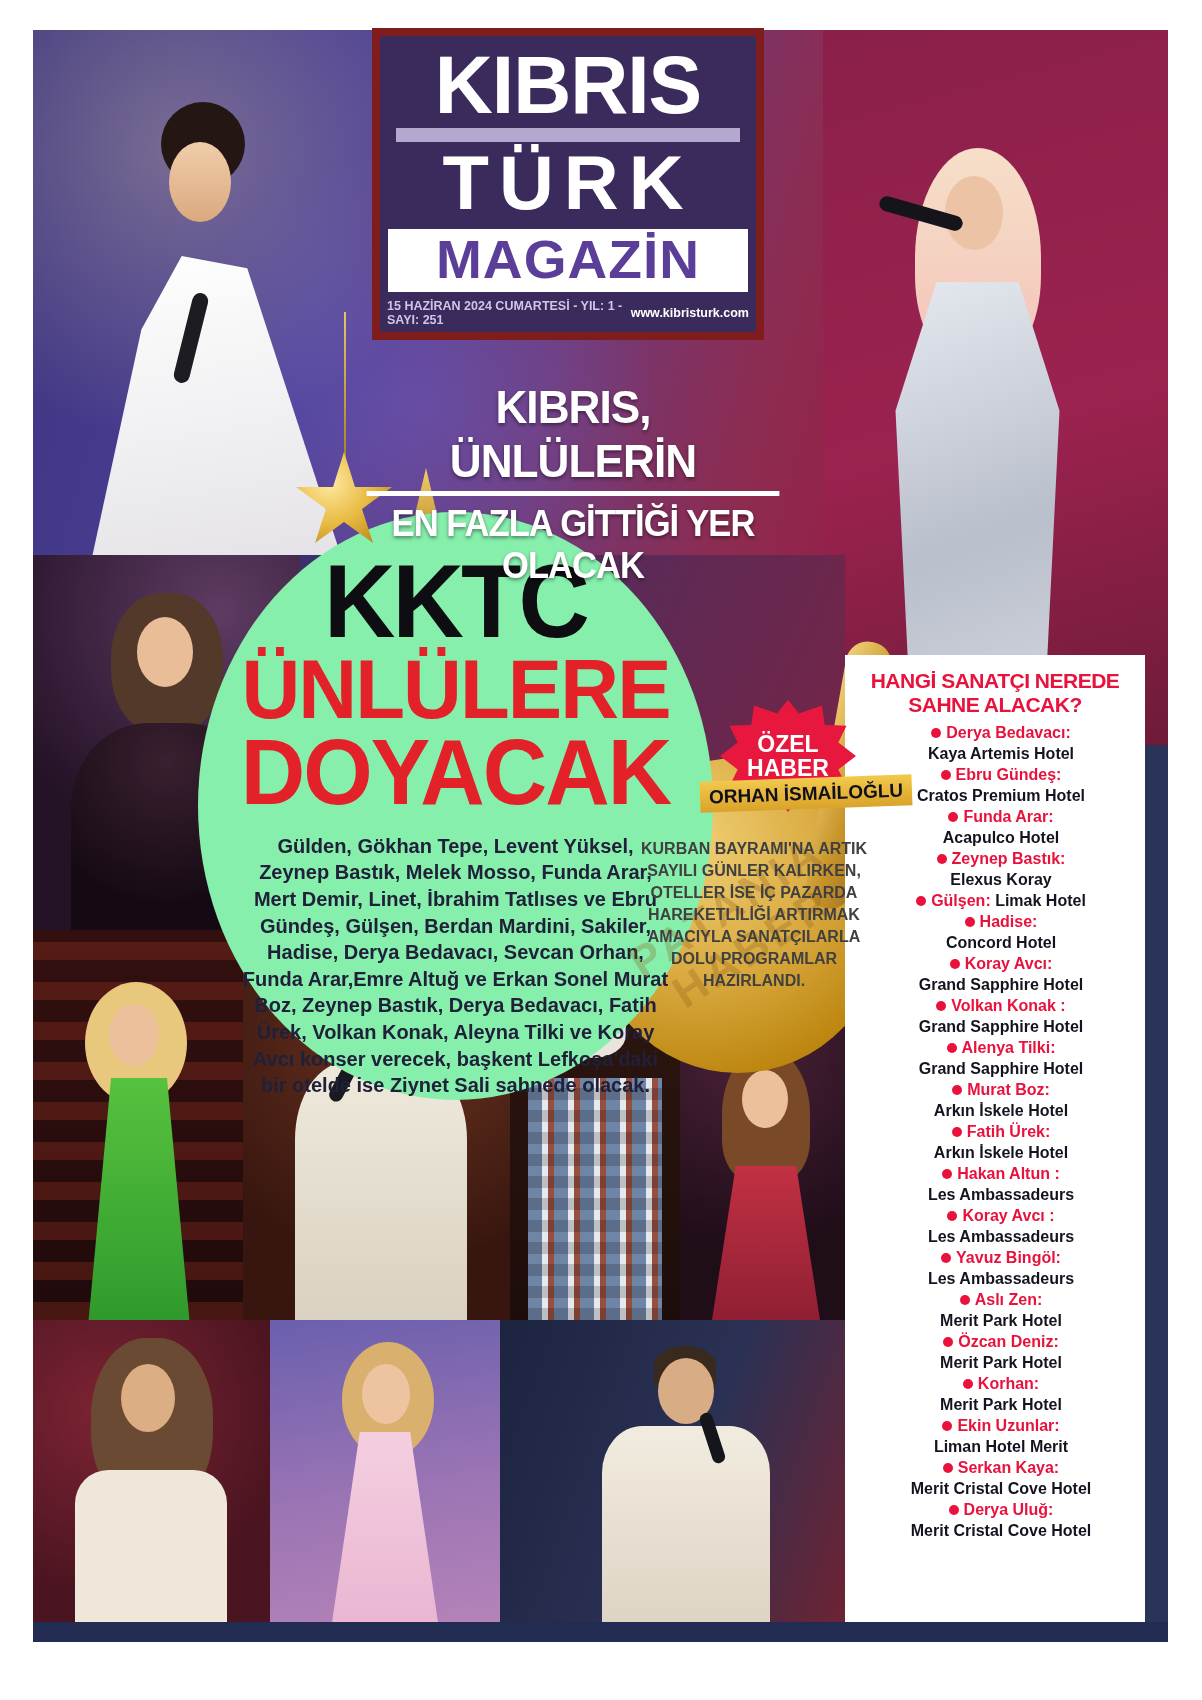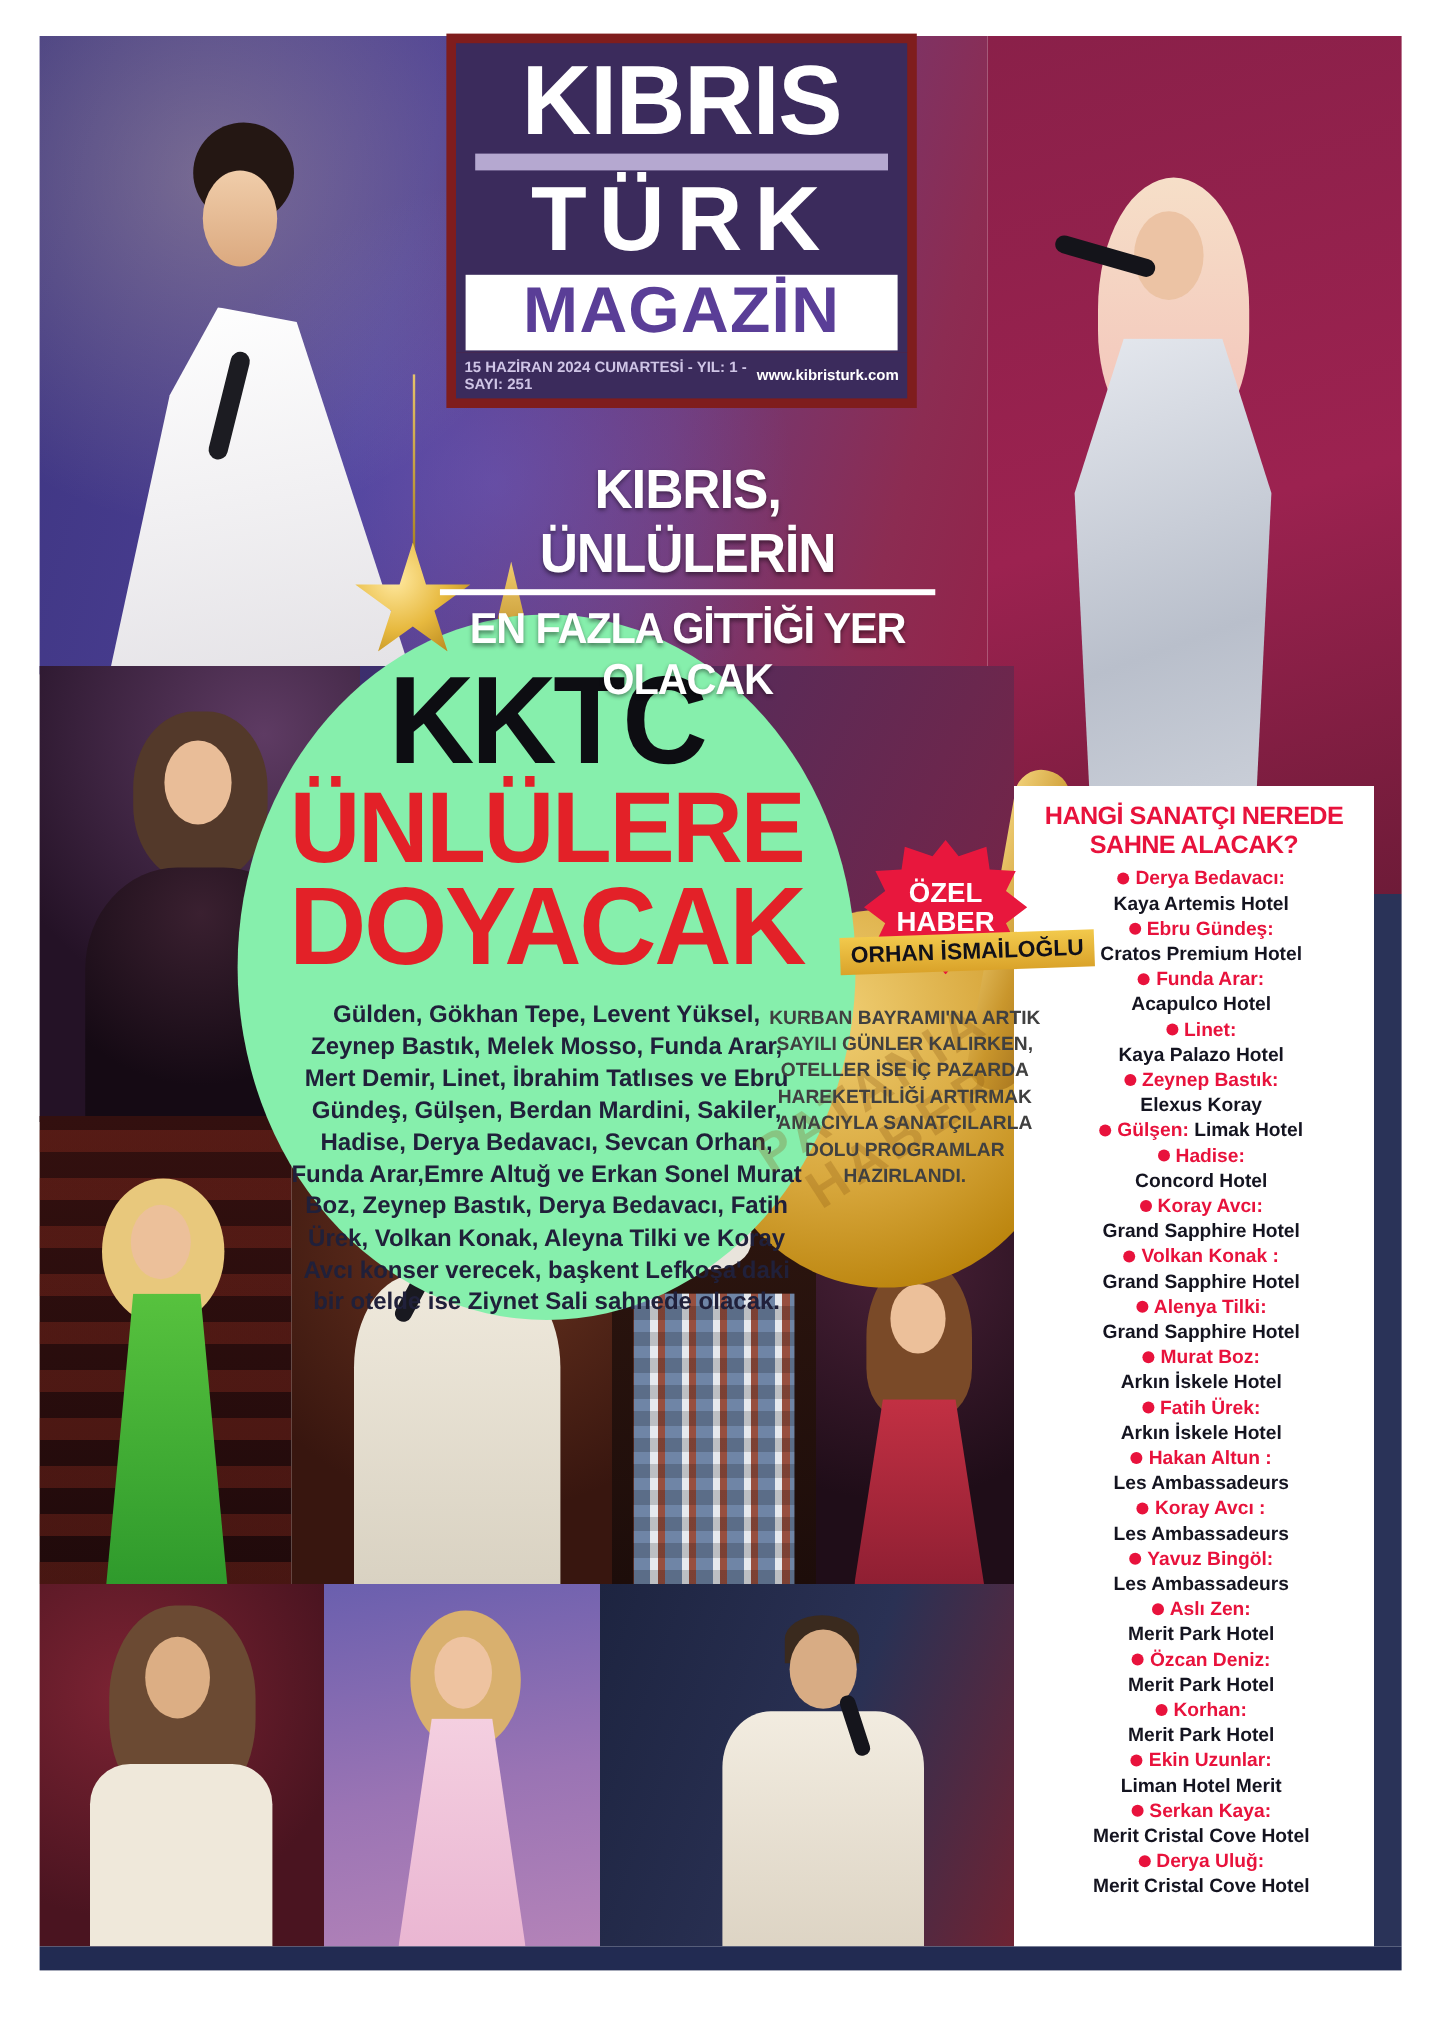--- a/index.html
+++ b/index.html
@@ -256,24 +256,20 @@
         </div>
         <div class="venue-item">
           <div class="artist-line"><span class="dot"></span>Ebru Gündeş:</div>
           <div class="venue-line">Cratos Premium Hotel</div>
         </div>
         <div class="venue-item">
           <div class="artist-line"><span class="dot"></span>Funda Arar:</div>
           <div class="venue-line">Acapulco Hotel</div>
         </div>
         <div class="venue-item">
-          <div class="artist-line"><span class="dot"></span>Linet:</div>
-          <div class="venue-line">Kaya Palazo Hotel</div>
-        </div>
-        <div class="venue-item">
           <div class="artist-line"><span class="dot"></span>Zeynep Bastık:</div>
           <div class="venue-line">Elexus Koray</div>
         </div>
         <div class="venue-item">
           <div class="artist-line"><span class="dot"></span>Gülşen:<span class="venue-inline"> Limak Hotel</span></div>
         </div>
         <div class="venue-item">
           <div class="artist-line"><span class="dot"></span>Hadise:</div>
           <div class="venue-line">Concord Hotel</div>
         </div>

